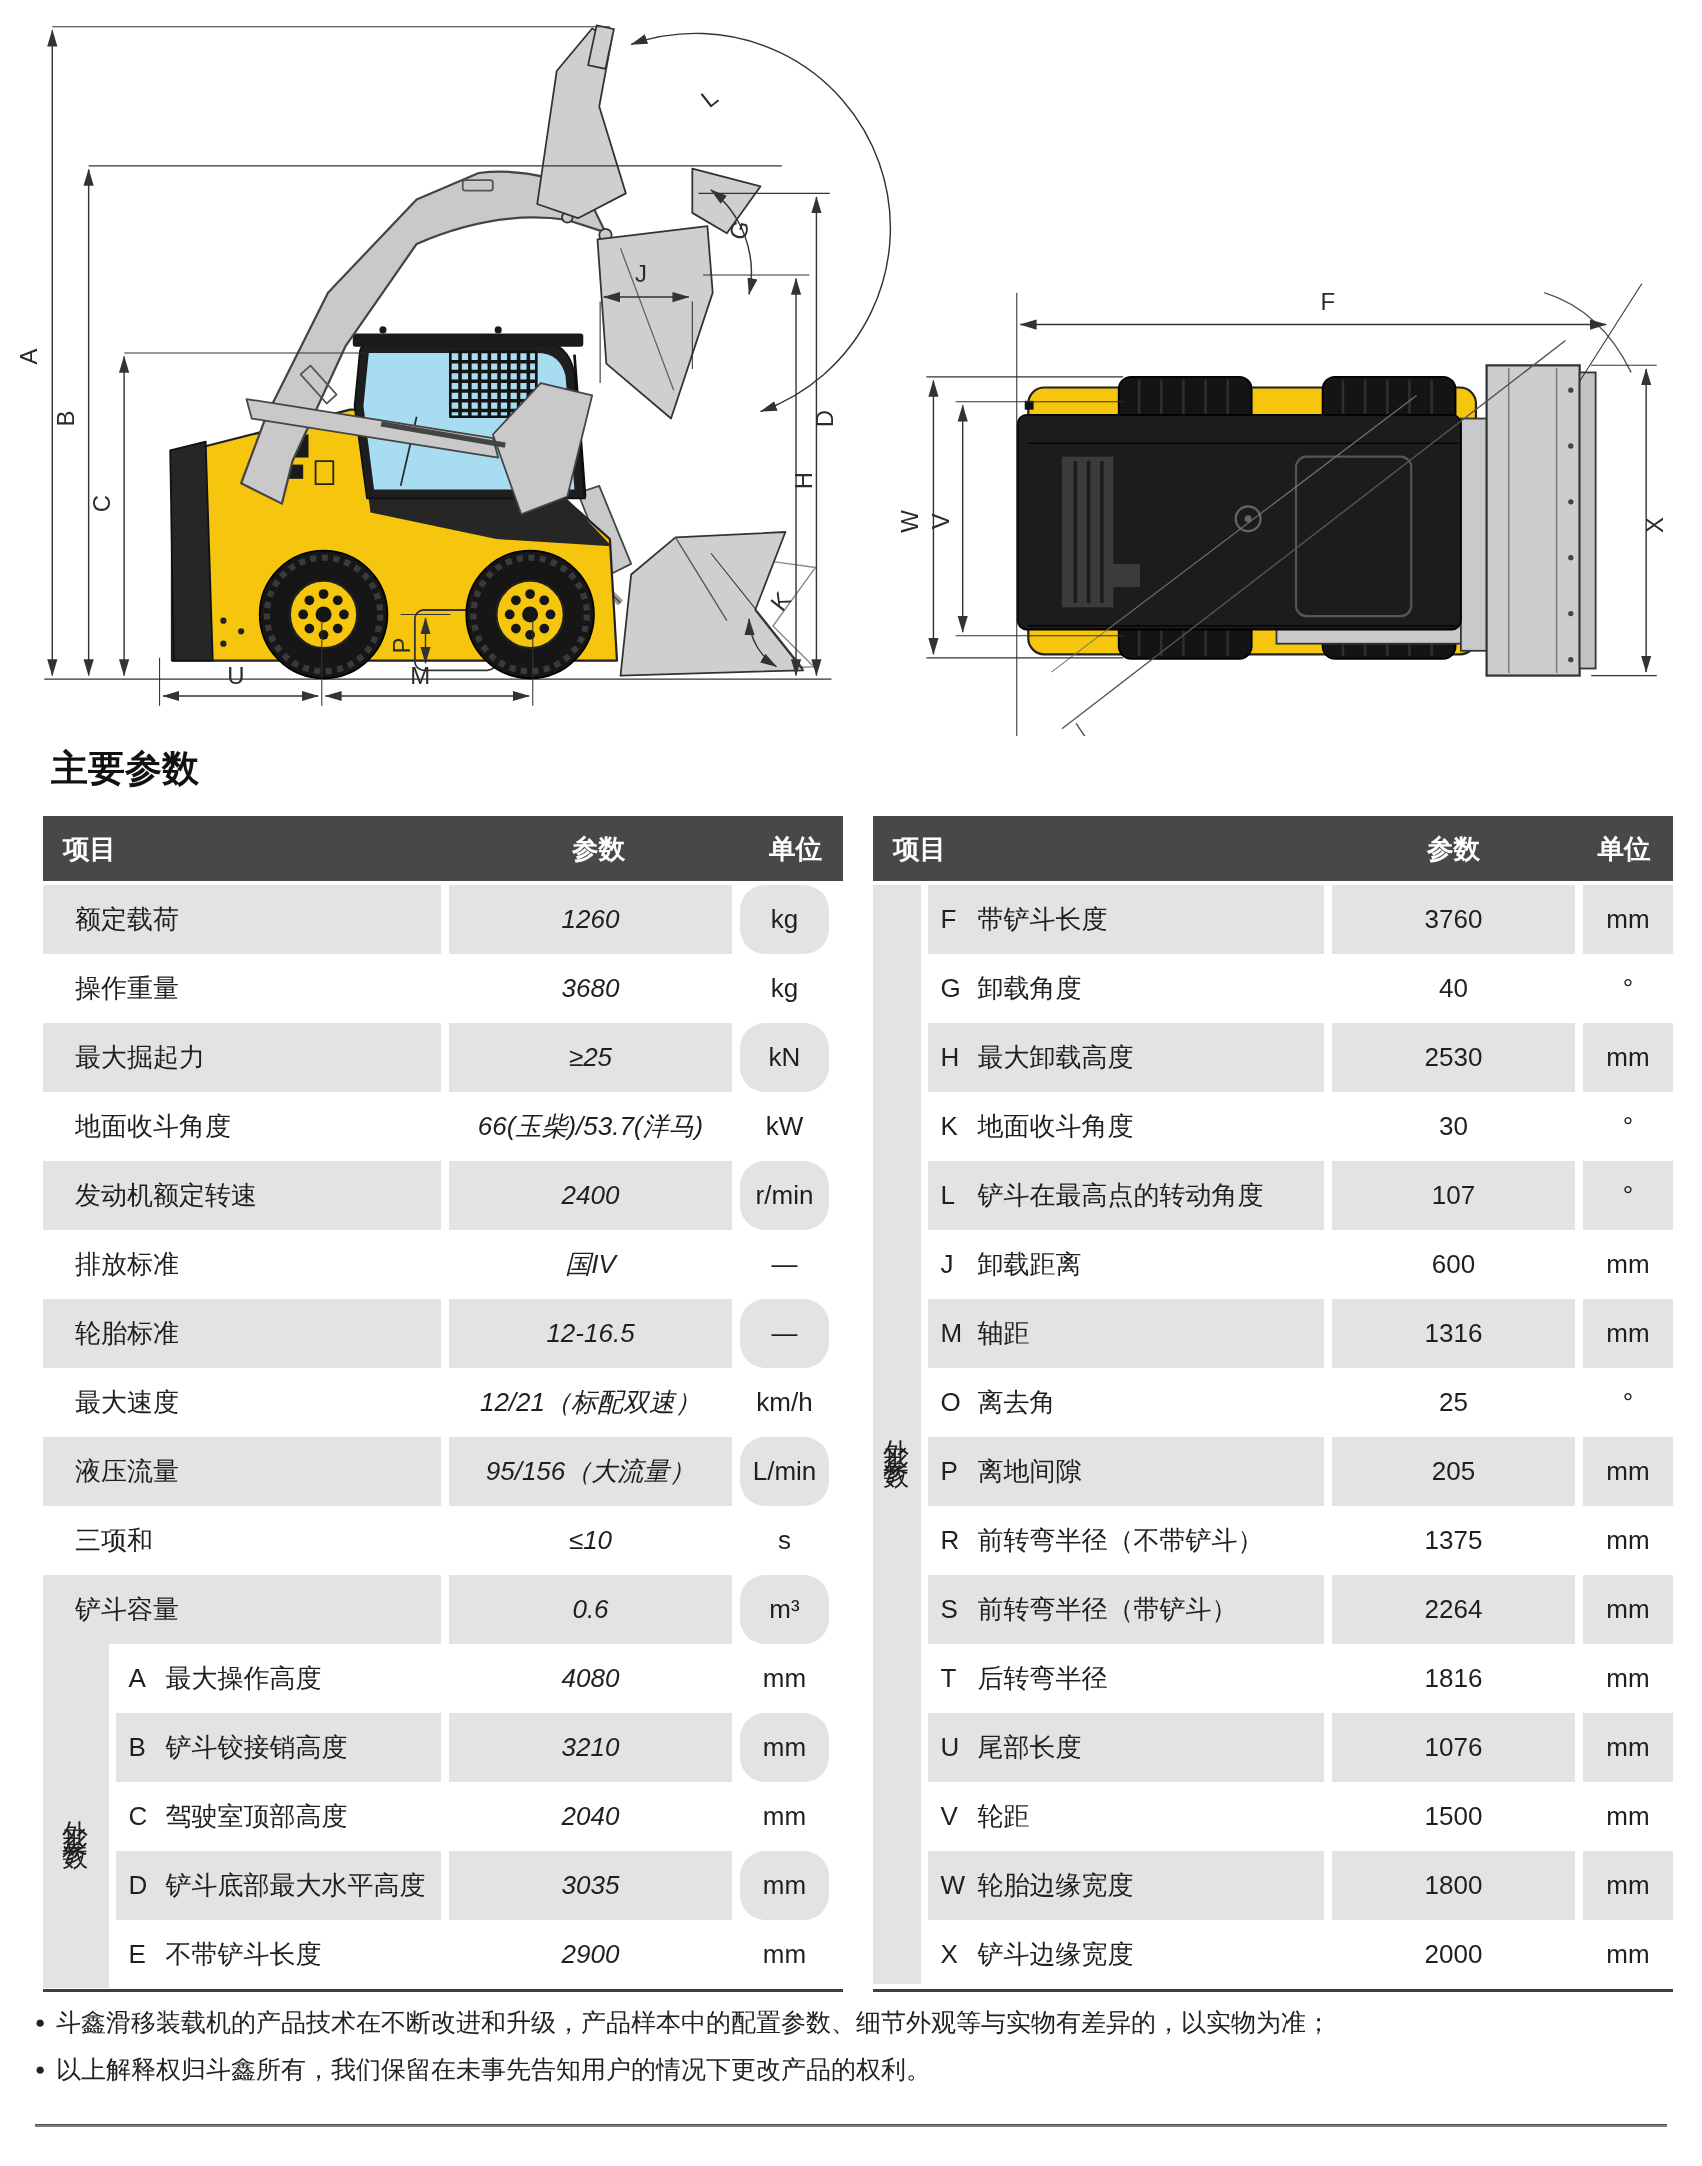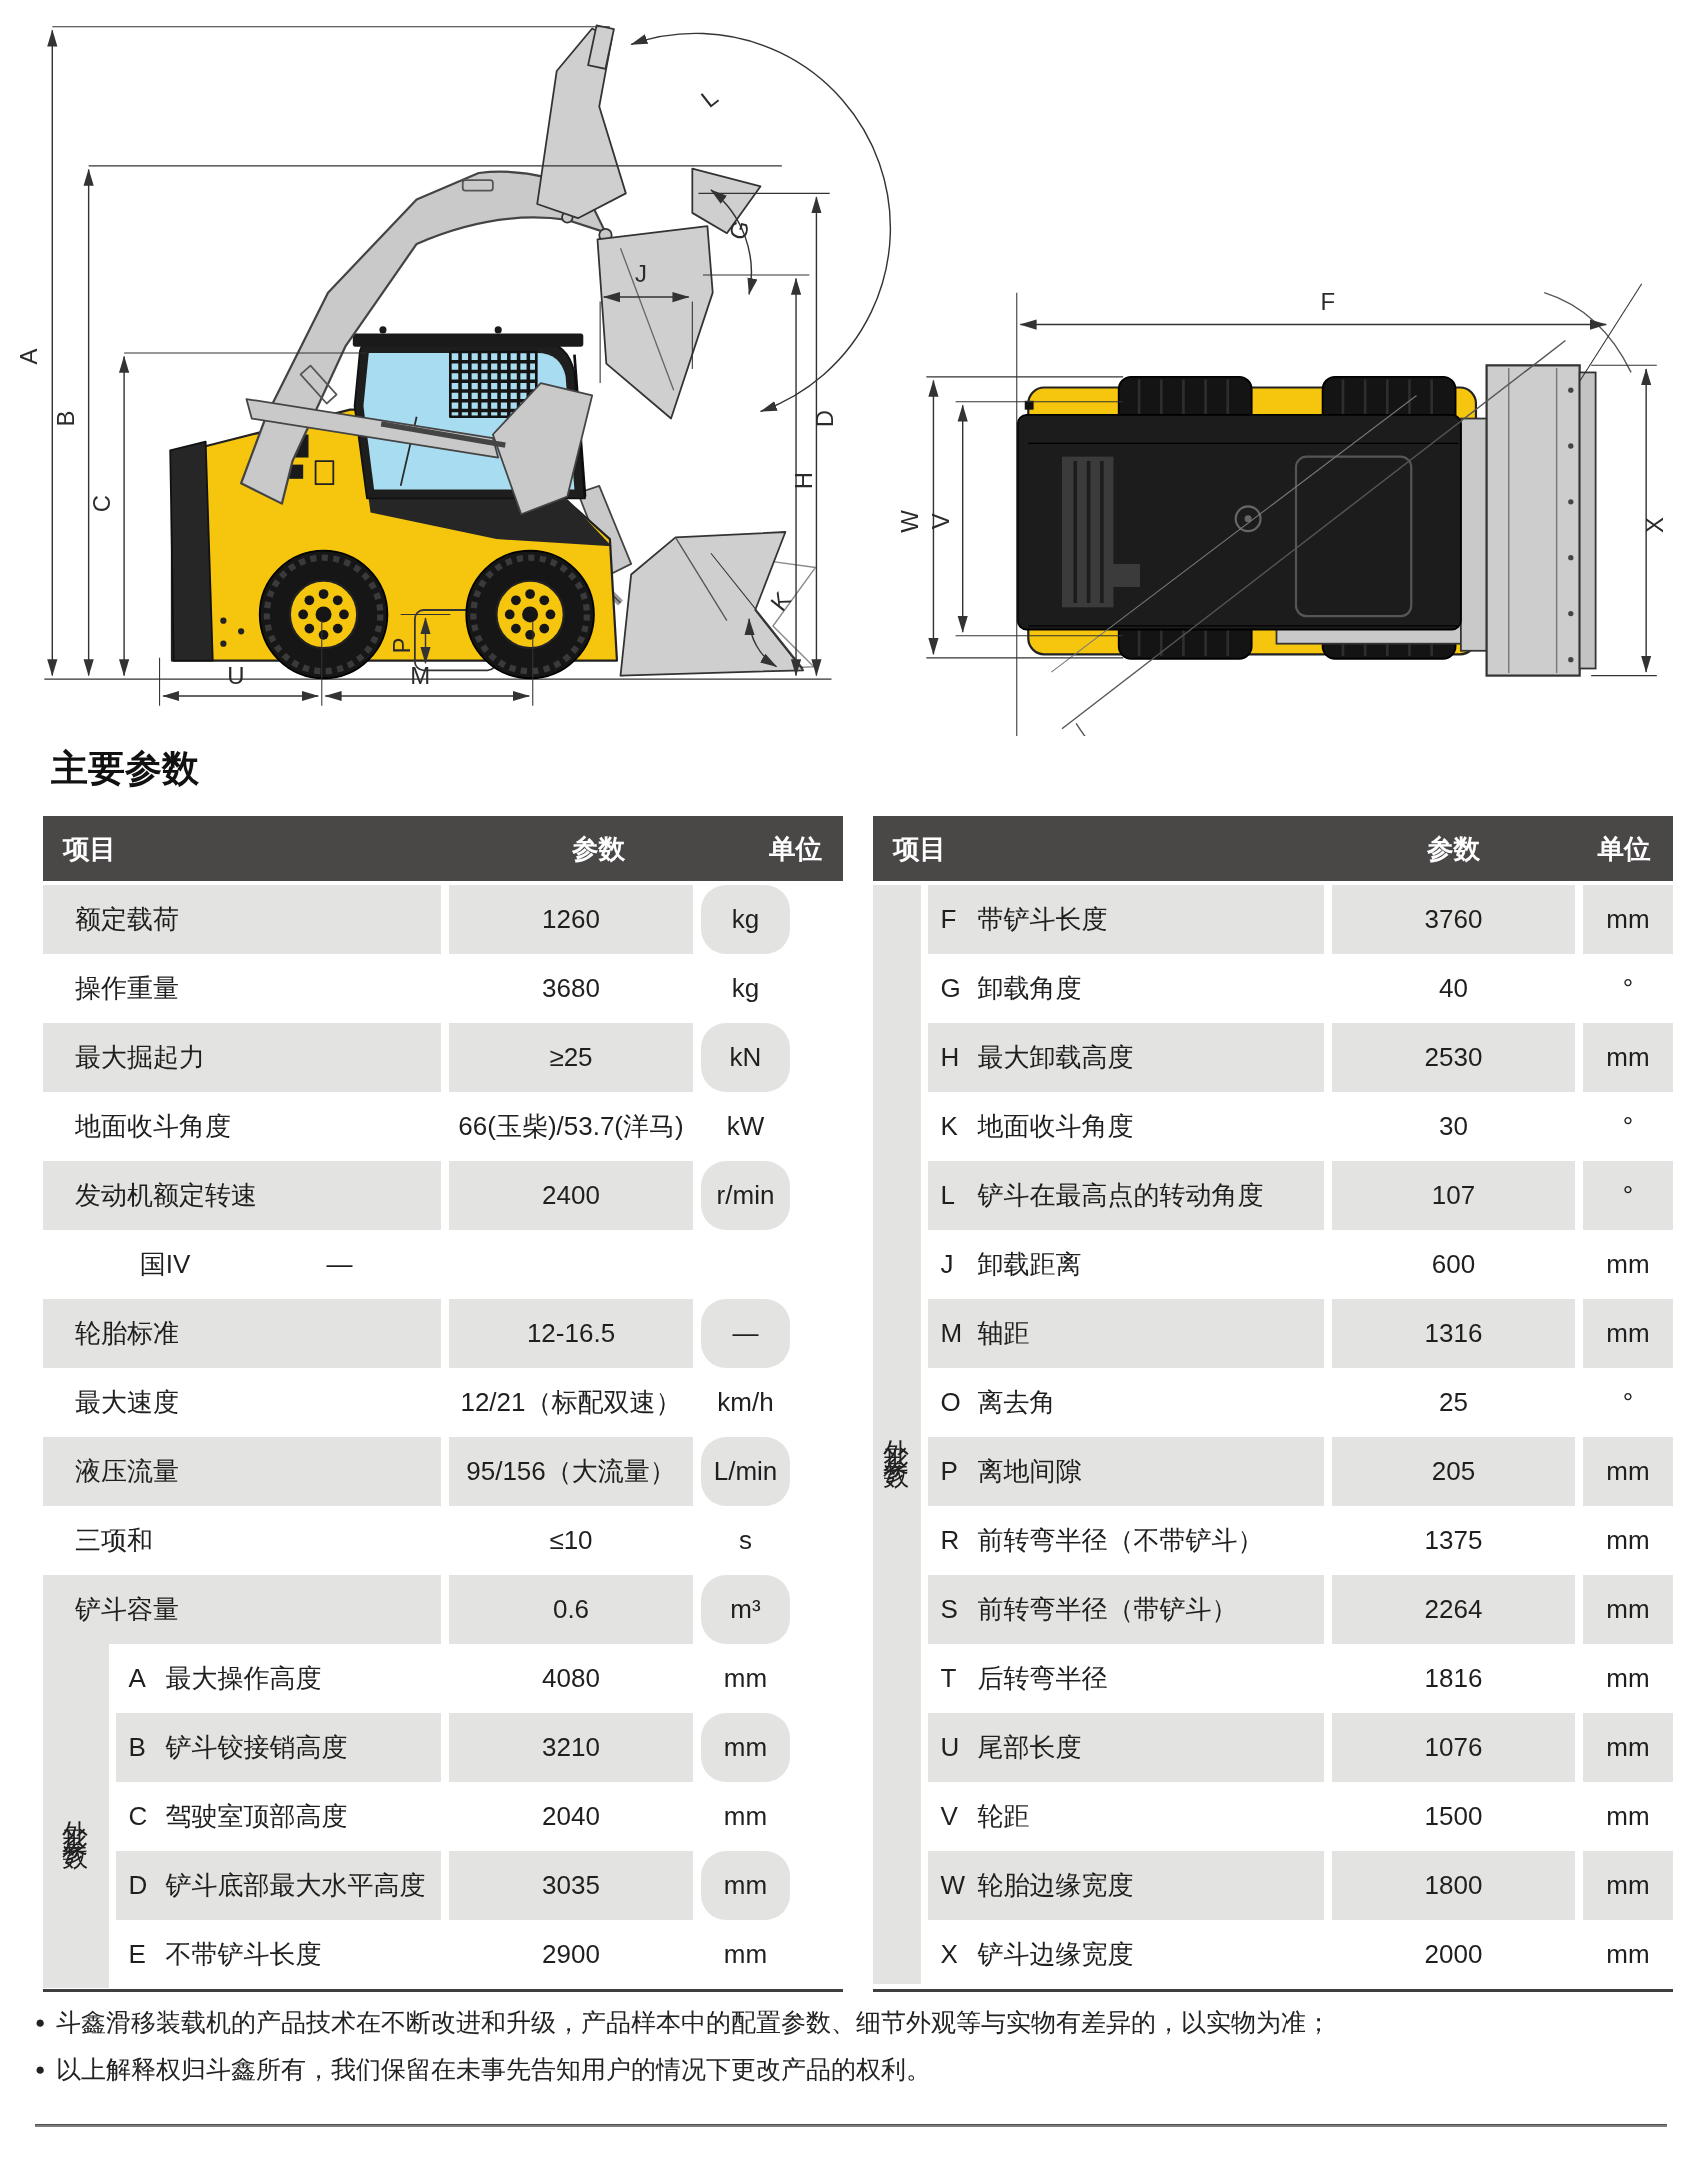--- a/index.html
+++ b/index.html
@@ -16,21 +16,21 @@
   #left-table .h-param{width:301px;text-align:center;}
   #left-table .h-unit{width:93px;text-align:center;}
   #right-table .h-item{width:459px;}
   #right-table .h-param{width:243px;text-align:center;}
   #right-table .h-unit{width:98px;text-align:center;}
   .row{display:flex;height:69px;column-gap:7px;gap:8px;}
   .cell{display:flex;align-items:center;font-size:26px;color:#1f1f1f;background:#fff;}
   .cell.alt{background:#e3e3e2;}
   .c-item{padding-left:32px;}
   #left-table .c-item{width:398px;}
-  #left-table .c-param{width:244px;justify-content:center;}
+  #left-table .c-param{width:283px;justify-content:center;font-style:italic;}
   #left-table .c-unit{width:89px;justify-content:center;border-radius:25px;}
   .grp{display:flex;column-gap:7px;}
   .vstrip{background:#e3e3e2;display:flex;align-items:center;justify-content:center;}
   #left-table .vstrip{width:66px;}
   #right-table .vstrip{width:49px;}
   .vstrip span{writing-mode:vertical-rl;text-orientation:upright;font-size:26px;letter-spacing:8px;color:#1f1f1f;}
   .grp-rows{display:flex;flex-direction:column;}
   #left-table .grp .c-item{width:325px;padding-left:12.4px;}
   #right-table .c-item{width:396px;padding-left:12.4px;}
   #right-table .c-param{width:243px;justify-content:center;}
@@ -292,20 +292,21 @@
           <div class="cell c-item">地面收斗角度</div>
           <div class="cell c-param">66(玉柴)/53.7(洋马)</div>
           <div class="cell c-unit">kW</div>
         </div>
         <div class="row">
           <div class="cell c-item alt">发动机额定转速</div>
           <div class="cell c-param alt">2400</div>
           <div class="cell c-unit alt">r/min</div>
         </div>
         <div class="row">
+          <div class="cell c-item">排放标准</div>
           <div class="cell c-param">国IV</div>
           <div class="cell c-unit">—</div>
         </div>
         <div class="row">
           <div class="cell c-item alt">轮胎标准</div>
           <div class="cell c-param alt">12-16.5</div>
           <div class="cell c-unit alt">—</div>
         </div>
         <div class="row">
           <div class="cell c-item">最大速度</div>

